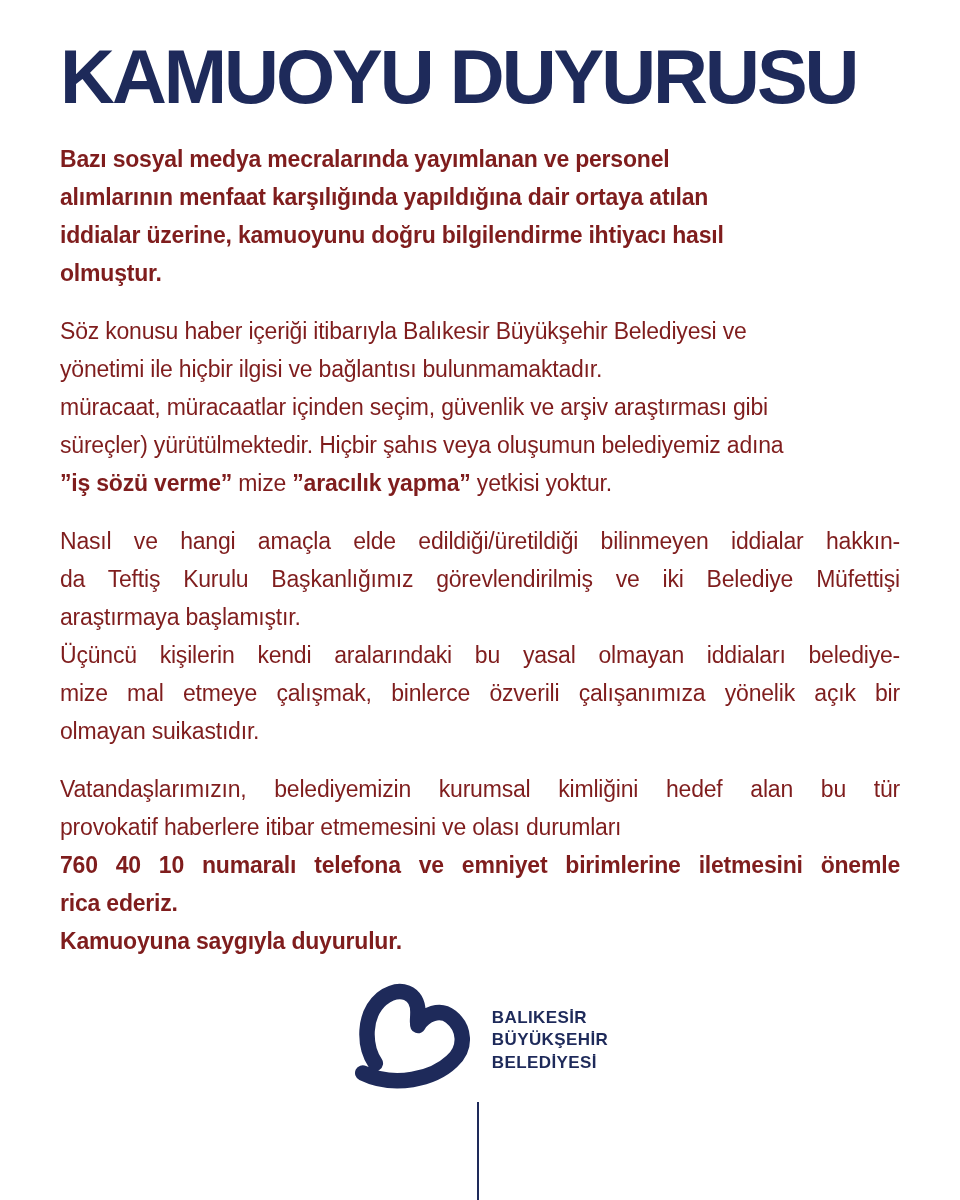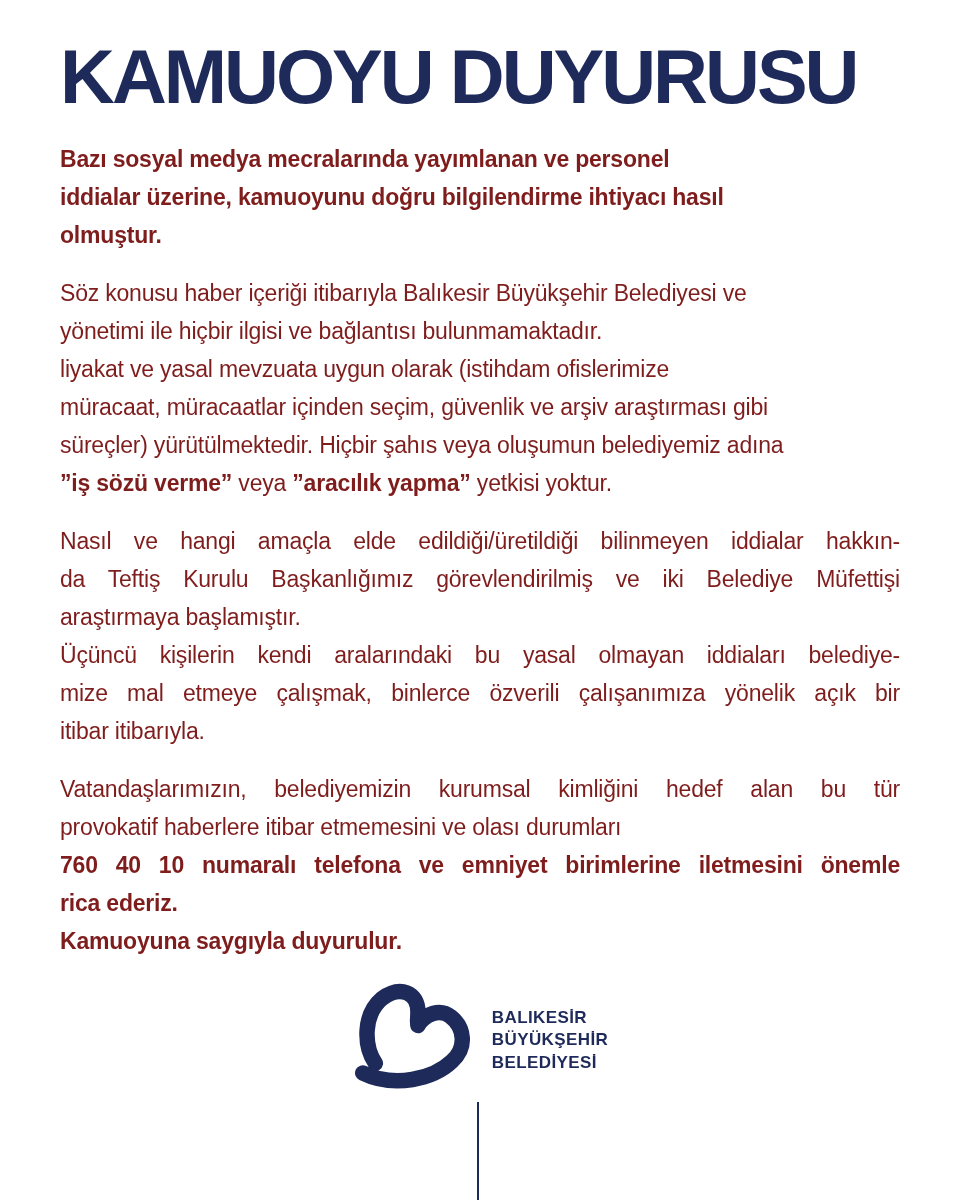--- a/index.html
+++ b/index.html
@@ -94,38 +94,38 @@
 </head>
 <body>
 
 <div class="page">
 
   <h1 class="title">KAMUOYU DUYURUSU</h1>
 
   <div id="paragraphs">
       <div class="para">
         <div class="line"><span class="b">Bazı sosyal medya mecralarında yayımlanan ve personel</span></div>
+        <div class="line"><span class="b">alımlarının menfaat karşılığında yapıldığına dair ortaya atılan</span></div>
         <div class="line"><span class="b">iddialar üzerine, kamuoyunu doğru bilgilendirme ihtiyacı hasıl</span></div>
         <div class="line"><span class="b">olmuştur.</span></div>
       </div>
       <div class="para">
         <div class="line"><span>Söz konusu haber içeriği itibarıyla Balıkesir Büyükşehir Belediyesi ve</span></div>
         <div class="line"><span>yönetimi ile hiçbir ilgisi ve bağlantısı bulunmamaktadır.</span></div>
-        <div class="line"><span>liyakat ve yasal mevzuata uygun olarak (istihdam ofislerimize</span></div>
         <div class="line"><span>müracaat, müracaatlar içinden seçim, güvenlik ve arşiv araştırması gibi</span></div>
         <div class="line"><span>süreçler) yürütülmektedir. Hiçbir şahıs veya oluşumun belediyemiz adına</span></div>
-        <div class="line"><span class="b">”iş sözü verme”</span><span> veya </span><span class="b">”aracılık yapma”</span><span> yetkisi yoktur.</span></div>
+        <div class="line"><span class="b">”iş sözü verme”</span><span> mize </span><span class="b">”aracılık yapma”</span><span> yetkisi yoktur.</span></div>
       </div>
       <div class="para">
         <div class="line stretch"><span>Nasıl ve hangi amaçla elde edildiği/üretildiği bilinmeyen iddialar hakkın-</span></div>
         <div class="line stretch"><span>da Teftiş Kurulu Başkanlığımız görevlendirilmiş ve iki Belediye Müfettişi</span></div>
         <div class="line"><span>araştırmaya başlamıştır.</span></div>
         <div class="line stretch"><span>Üçüncü kişilerin kendi aralarındaki bu yasal olmayan iddiaları belediye-</span></div>
         <div class="line stretch"><span>mize mal etmeye çalışmak, binlerce özverili çalışanımıza yönelik açık bir</span></div>
-        <div class="line"><span>itibar itibarıyla.</span></div>
+        <div class="line"><span>olmayan suikastıdır.</span></div>
       </div>
       <div class="para">
         <div class="line stretch"><span>Vatandaşlarımızın, belediyemizin kurumsal kimliğini hedef alan bu tür</span></div>
         <div class="line"><span>provokatif haberlere itibar etmemesini ve olası durumları</span></div>
         <div class="line stretch"><span class="b">760 40 10 numaralı telefona ve emniyet birimlerine iletmesini önemle</span></div>
         <div class="line"><span class="b">rica ederiz.</span></div>
         <div class="line"><span class="b">Kamuoyuna saygıyla duyurulur.</span></div>
       </div>
     </div>
 

